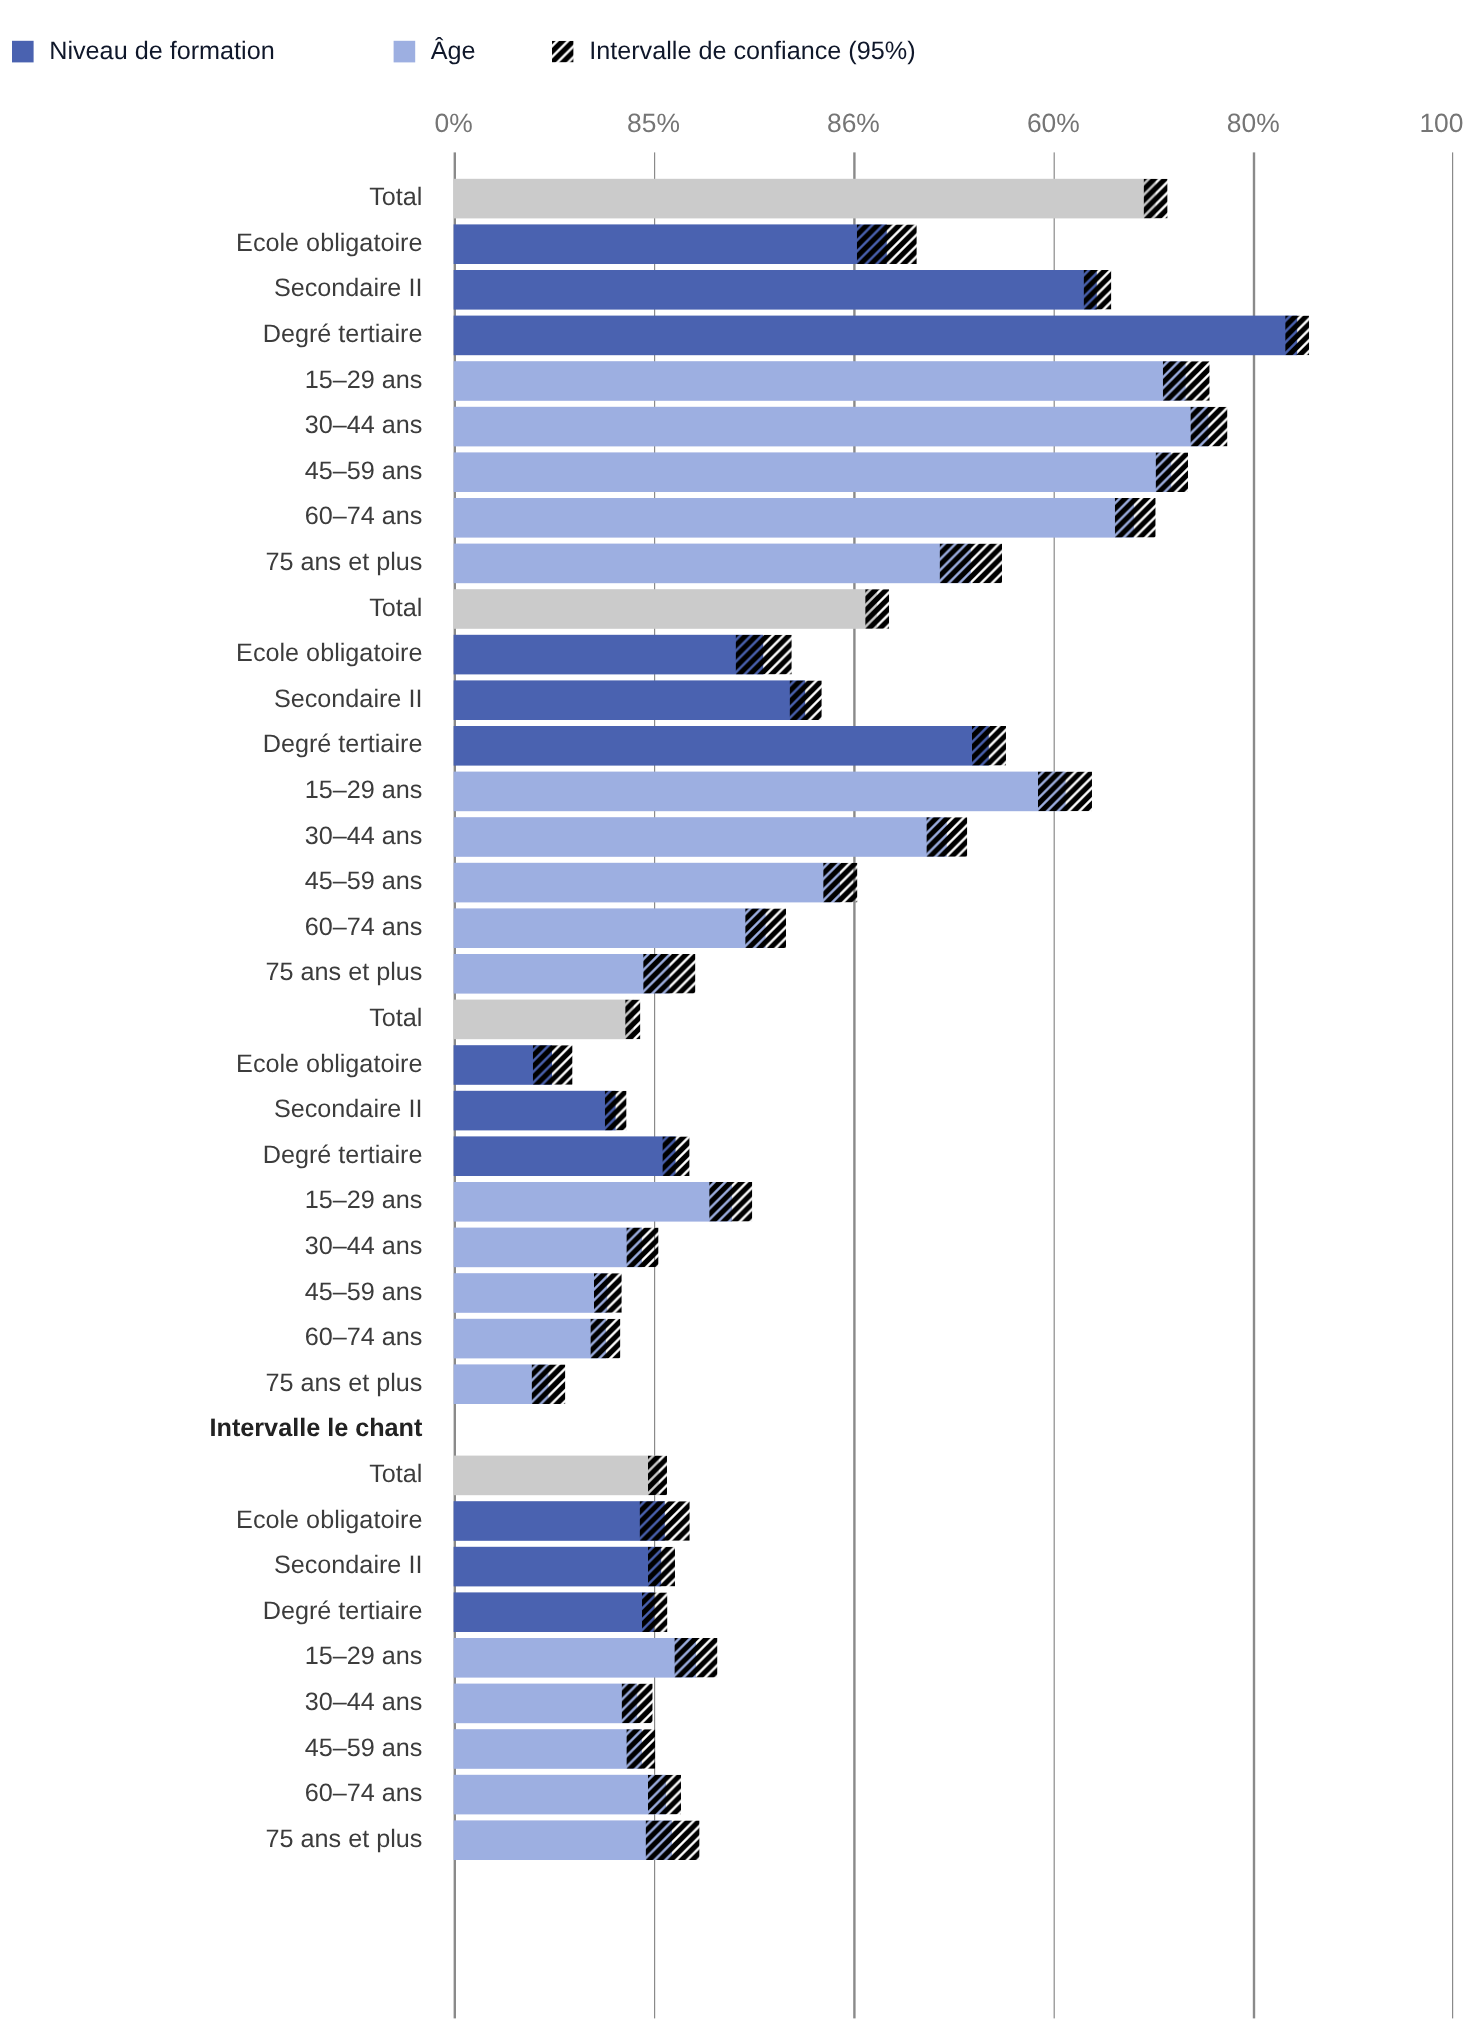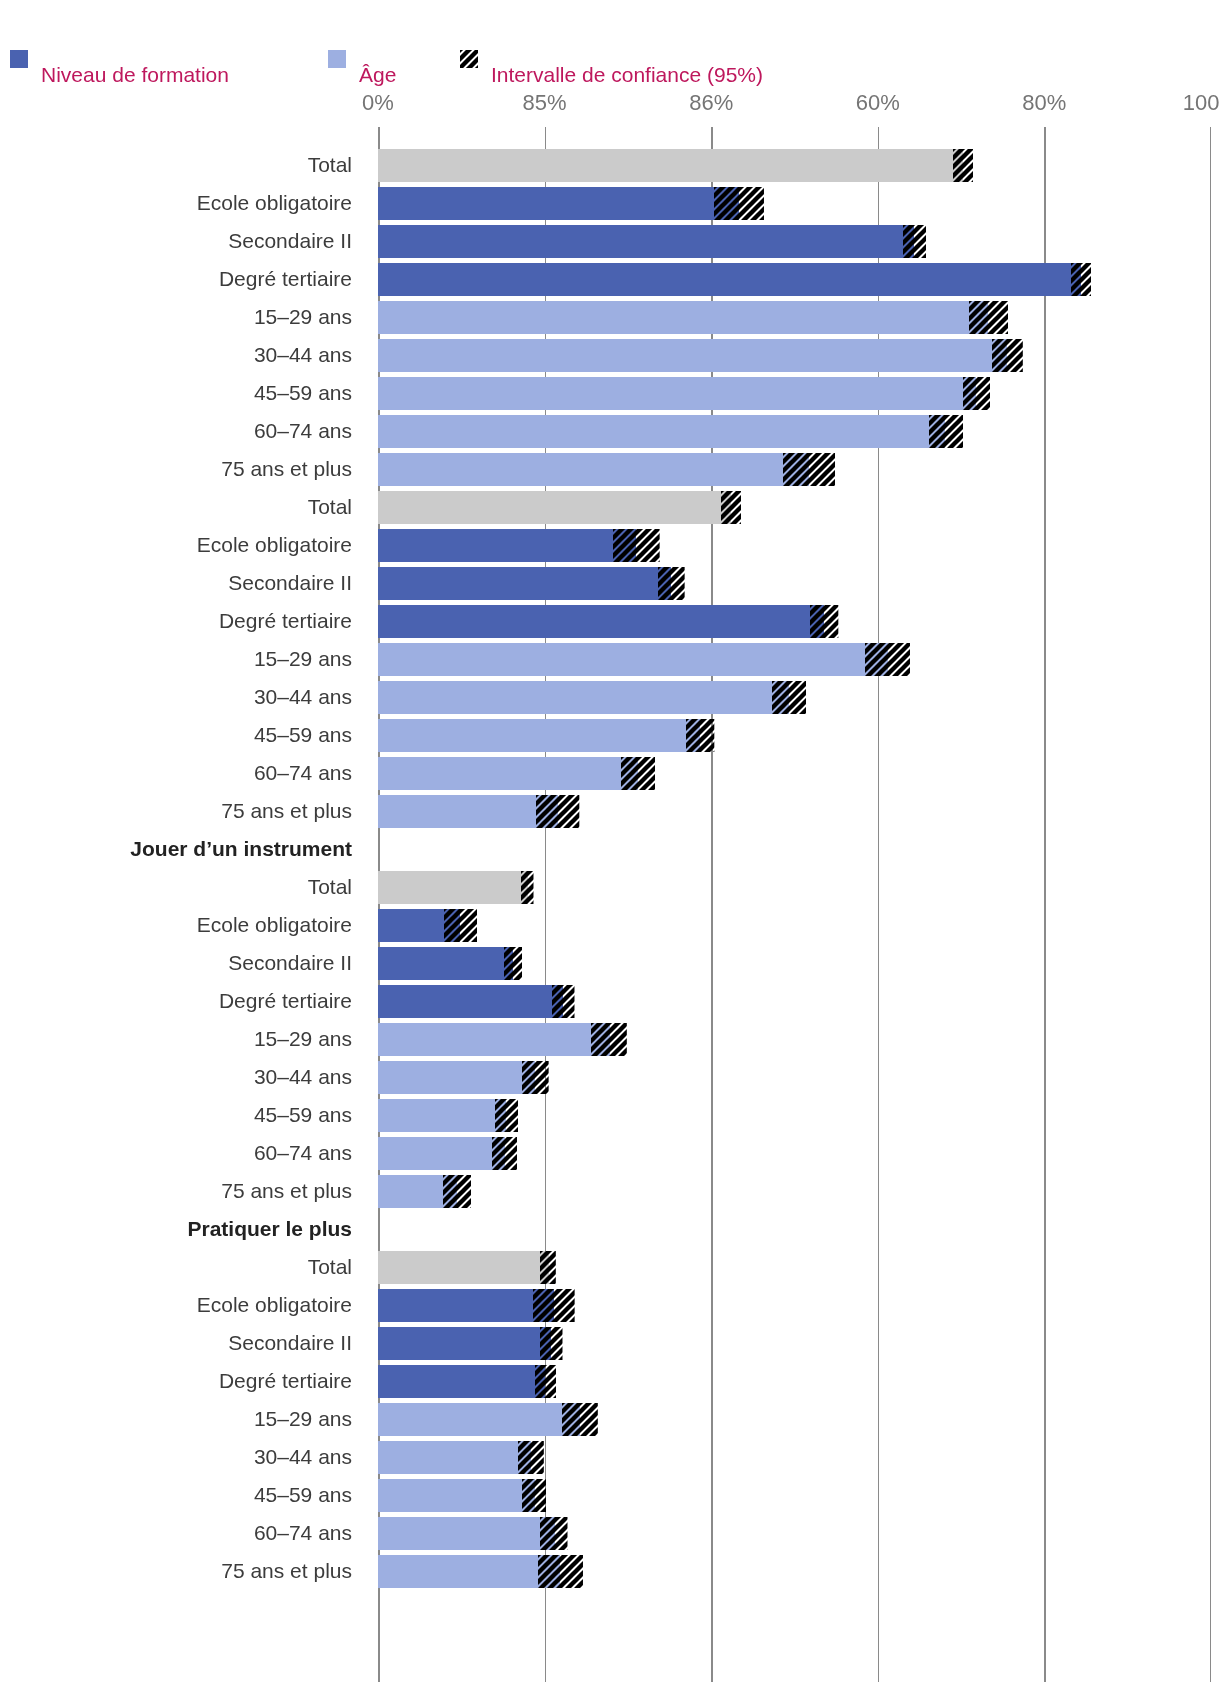--- a/index.html
+++ b/index.html
@@ -2,21 +2,21 @@
 <html><head>
 <meta charset="utf-8">
 <style>
   html,body{margin:0;padding:0;background:#ffffff;}
   body{width:1220px;height:1696px;position:relative;overflow:hidden;
        font-family:"Liberation Sans","DejaVu Sans",sans-serif;}
   .chart{position:absolute;inset:0;}
   
   .legend-item{position:absolute;top:31px;display:flex;align-items:center;}
   .legend-swatch{width:18px;height:18px;flex:0 0 18px;}
-  .legend-label{margin-left:13px;font-size:21px;color:#be185d;white-space:nowrap;margin-top:32px;}
+  .legend-label{margin-left:13px;font-size:21px;color:#0f172a;white-space:nowrap;}
   
   .axis-tick-label{position:absolute;top:90px;transform:translateX(-50%);
        font-size:22px;color:#757575;white-space:nowrap;}
   
   .plot{position:absolute;left:378px;top:127px;width:833px;height:1555px;}
   .gridline{position:absolute;top:0;width:1.5px;height:100%;background:#8a8a8a;}
   .rows{position:absolute;left:378px;top:146px;width:833px;}
   .row{position:relative;height:38px;}
   .row-label{position:absolute;left:-366px;width:340px;top:0;height:38px;
        line-height:38px;text-align:right;font-size:21px;color:#3c3c3c;white-space:nowrap;}
@@ -229,23 +229,20 @@
       </div>
       <div class="row">
         <span class="row-label">75 ans et plus</span>
         <div class="bar" style="width: 179.928px; background: rgb(157, 175, 225);"></div>
         <div class="ci-hatch" style="left: 158.27px; width: 43.316px;">
           <svg preserveAspectRatio="none">
             <rect x="0" y="0" width="100%" height="100%" fill="url(#hatch)"></rect>
           </svg>
         </div>
       </div>
-      <div class="row header">
-        <span class="row-label">Jouer d’un instrument</span>
-      </div>
       <div class="row">
         <span class="row-label">Total</span>
         <div class="bar" style="width: 149.94px; background: rgb(203, 203, 203);"></div>
         <div class="ci-hatch" style="left: 143.276px; width: 12.495px;">
           <svg preserveAspectRatio="none">
             <rect x="0" y="0" width="100%" height="100%" fill="url(#hatch)"></rect>
           </svg>
         </div>
       </div>
       <div class="row">
@@ -314,21 +311,21 @@
       <div class="row">
         <span class="row-label">75 ans et plus</span>
         <div class="bar" style="width: 79.135px; background: rgb(157, 175, 225);"></div>
         <div class="ci-hatch" style="left: 64.974px; width: 28.322px;">
           <svg preserveAspectRatio="none">
             <rect x="0" y="0" width="100%" height="100%" fill="url(#hatch)"></rect>
           </svg>
         </div>
       </div>
       <div class="row header">
-        <span class="row-label">Pratiquer le plus</span>
+        <span class="row-label">Intervalle le chant</span>
       </div>
       <div class="row">
         <span class="row-label">Total</span>
         <div class="bar" style="width: 170.765px; background: rgb(203, 203, 203);"></div>
         <div class="ci-hatch" style="left: 162.435px; width: 15.827px;">
           <svg preserveAspectRatio="none">
             <rect x="0" y="0" width="100%" height="100%" fill="url(#hatch)"></rect>
           </svg>
         </div>
       </div>

